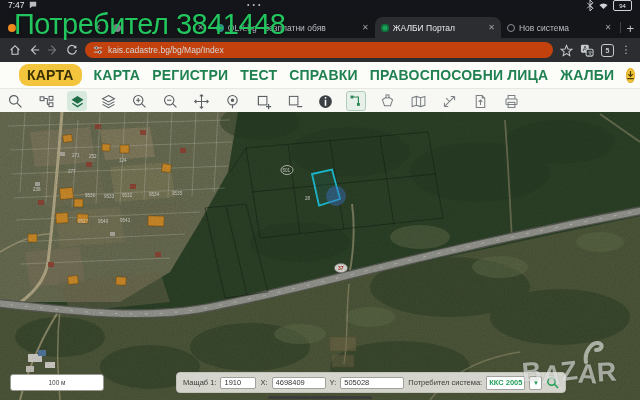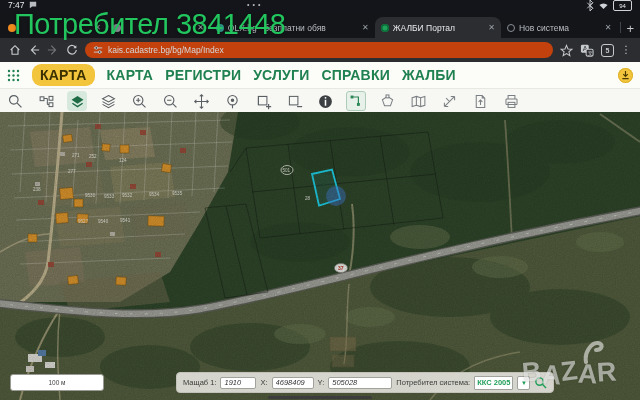--- a/index.html
+++ b/index.html
@@ -34,21 +34,21 @@
   .map-toolbar{height:24px;background:#f7f7f3;display:flex;align-items:center;gap:11px;padding:0 5px;border-bottom:1px solid #ddddd6;}
   .tool{display:flex;align-items:center;justify-content:center;width:20px;height:20px;flex:none;}
   .tool.chip{background:#d6e9dc;border-radius:4px;}
   .tool.chip2{background:#e7f1ea;border:1px solid #aecdb9;border-radius:3px;box-sizing:border-box;}
   
   .map-area{position:absolute;left:0;top:112px;width:640px;height:288px;}
   .pl{font-size:4.6px;fill:#f2f2ea;opacity:.92;font-family:"Liberation Sans",sans-serif;}
   
   .scale-box{position:absolute;left:10px;top:374px;width:92px;height:15px;background:#fff;border:1px solid #9a9a94;border-radius:3px;display:flex;align-items:center;justify-content:center;font-size:6.5px;color:#444;}
   .coord-panel{position:absolute;left:176px;top:372px;height:19px;background:rgba(219,219,212,.96);border:1px solid #c2c2ba;border-radius:4px;display:flex;align-items:center;gap:4px;padding:0 6px;font-size:7.5px;color:#3b3b38;}
-  .coord-panel input{font-family:"Liberation Sans",sans-serif;background:#fff;border:1px solid #a2a29c;border-radius:2px;font-size:7.5px;height:12px;padding:0 3px;color:#333;box-sizing:border-box;font-style:italic;}
+  .coord-panel input{font-family:"Liberation Sans",sans-serif;background:#fff;border:1px solid #a2a29c;border-radius:2px;font-size:7.5px;height:12px;padding:0 3px;color:#333;box-sizing:border-box;}
   .crs-box{background:#fff;border:1px solid #a2a29c;border-radius:1px;height:12px;display:flex;align-items:center;padding:0 2px;color:#1e9e57;font-weight:bold;font-size:7.5px;}
   .crs-arrow{background:#fff;border:1px solid #a2a29c;border-radius:2px;height:12px;width:11px;display:flex;align-items:center;justify-content:center;color:#1e9e57;font-size:6px;}
   .gesture-pill{position:absolute;left:268px;top:396px;width:104px;height:2.5px;background:#3c3c3c;border-radius:2px;}
   
   .wm-user{position:absolute;left:14px;top:8px;font-size:29px;font-weight:normal;color:#22c55e;text-shadow:0 0 3px rgba(0,0,0,.35);white-space:nowrap;letter-spacing:-.5px;}
   .wm-bazar{position:absolute;right:8px;bottom:12px;width:110px;height:46px;}
   .wm-bazar .letters{position:absolute;left:0;bottom:0;display:flex;}
   .wm-bazar span{font-size:27px;font-weight:bold;color:rgba(255,255,255,.55);display:inline-block;text-shadow:0 0 2px rgba(0,0,0,.2);}
   .hook{position:absolute;left:60px;top:-2px;opacity:.55;}
 </style>
@@ -151,22 +151,23 @@
         <circle cx="6.5" cy="6.5" r="1.2"></circle>
         <circle cx="11" cy="6.5" r="1.2"></circle>
         <circle cx="2" cy="11" r="1.2"></circle>
         <circle cx="6.5" cy="11" r="1.2"></circle>
         <circle cx="11" cy="11" r="1.2"></circle>
       </g>
   </svg>
   <span class="menu-item pill">КАРТА</span>
   <span class="menu-item">КАРТА</span>
   <span class="menu-item">РЕГИСТРИ</span>
-  <span class="menu-item">УСЛУГИ</span>
+  <span class="menu-item">ТЕСТ</span>
   <span class="menu-item">СПРАВКИ</span>
+  <span class="menu-item">ПРАВОСПОСОБНИ ЛИЦА</span>
   <span class="menu-item">ЖАЛБИ</span>
   <div class="menu-circle">
     <svg width="9" height="10" viewBox="0 0 10 11">
         <path d="M5,1 V7 M2.5,4.5 L5,7 7.5,4.5 M1.5,9.5 H8.5" stroke="#4a3b00" stroke-width="1.3" fill="none"></path>
       </svg>
   </div>
 </div>
 
 <div class="map-toolbar">
   <div class="tool">
@@ -454,21 +455,21 @@
 </div>
 
 <div class="scale-box">
     <span>100 м</span>
   </div>
 
 <div class="coord-panel">
   <span>Мащаб 1:</span>
   <input style="width: 36px;" value="1910">
   <span>X:</span>
-  <input style="width: 42px;" value="4698409">
+  <input style="width: 54px;" value="4698409">
   <span>Y:</span>
   <input style="width: 64px;" value="505028">
   <span>Потребител система:</span>
   <div class="crs-box">ККС 2005</div>
   <div class="crs-arrow">▼</div>
   <svg width="13" height="13" viewBox="0 0 14 14">
       <circle cx="6" cy="6" r="4" stroke="#1e9e57" stroke-width="1.5" fill="none"></circle>
       <path d="M9,9 L13,13" stroke="#1e9e57" stroke-width="1.5"></path>
     </svg>
 </div>

